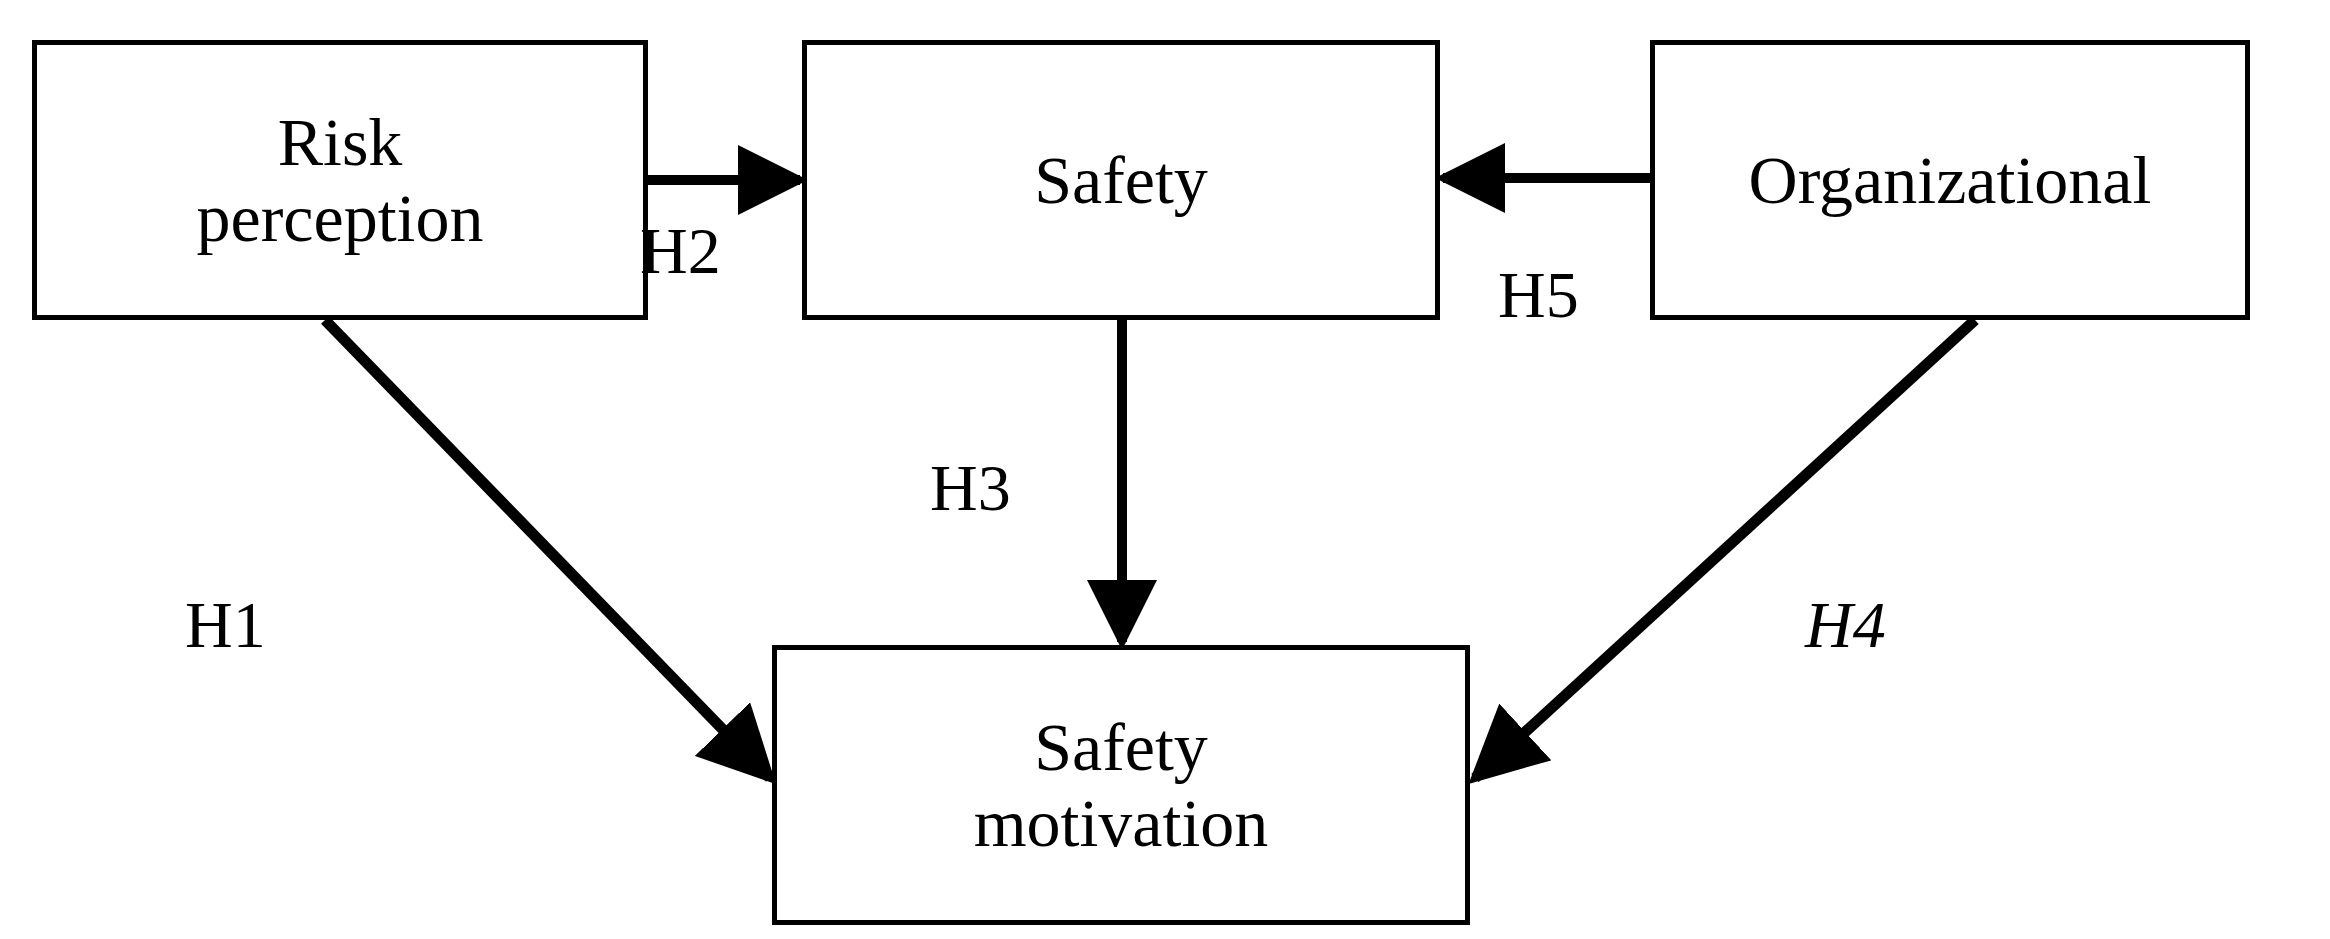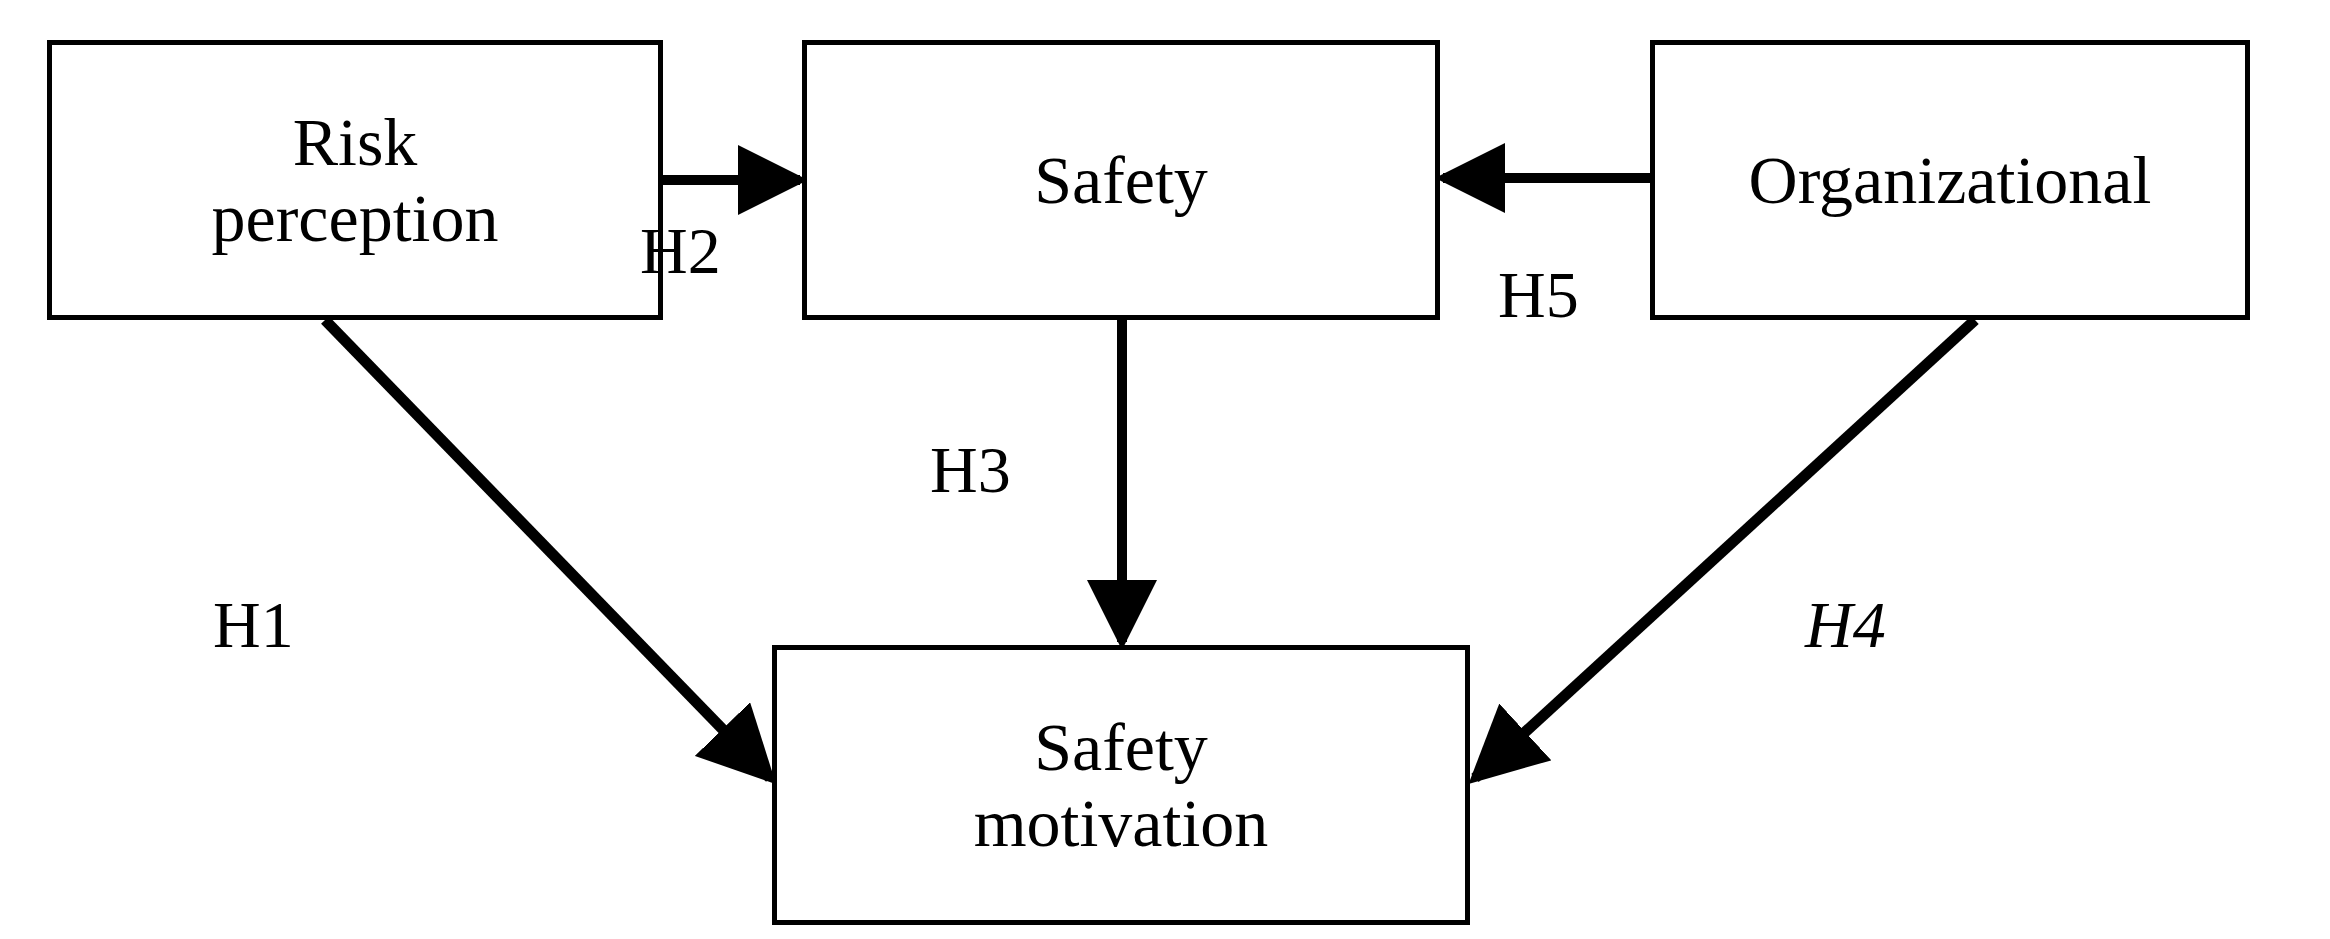--- a/index.html
+++ b/index.html
@@ -43,28 +43,28 @@
   }
   #edges {
     position: absolute;
     left: 0;
     top: 0;
     width: 2330px;
     height: 939px;
     pointer-events: none;
   }
   
-  #node-risk         { left: 47px;   top: 40px;  width: 616px; height: 280px; }
+  #node-risk         { left: 32px;   top: 40px;  width: 616px; height: 280px; }
   #node-motivation   { left: 802px;  top: 40px;  width: 638px; height: 280px; }
   #node-collectivity { left: 1650px; top: 40px;  width: 600px; height: 280px; }
   #node-performance  { left: 772px;  top: 645px; width: 698px; height: 280px; }
   
-  #label-h1 { left: 185px;  top: 592px; margin-left: 28px; }
+  #label-h1 { left: 185px;  top: 592px; }
   #label-h2 { left: 640px;  top: 218px; text-align: center; }
-  #label-h3 { left: 930px;  top: 437px; }
+  #label-h3 { left: 930px;  top: 455px; }
   #label-h4 { left: 1805px; top: 592px; font-style: italic; }
   #label-h5 { left: 1498px; top: 262px; }
 </style>
 </head>
 <body>
 
 <div id="canvas">
 
   <svg id="edges" viewBox="0 0 2330 939" xmlns="http://www.w3.org/2000/svg">
     <defs>

